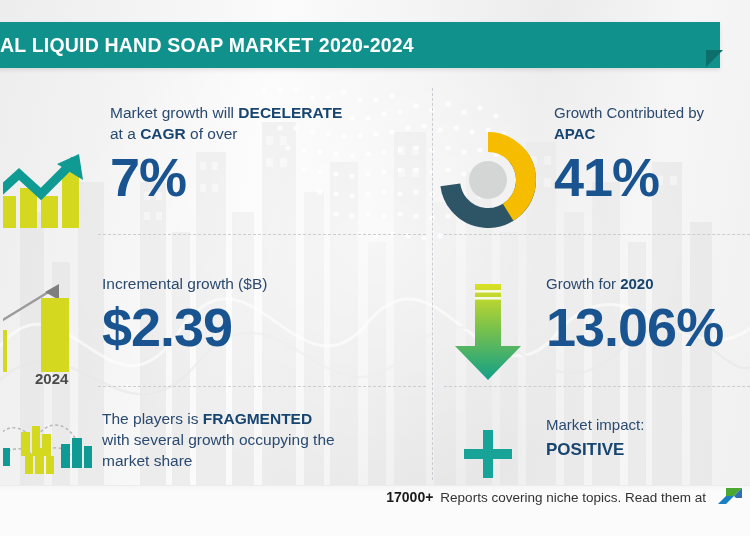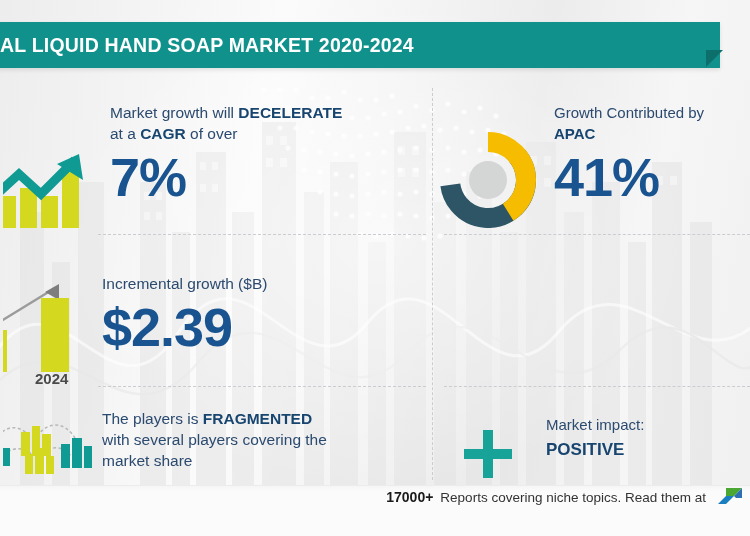--- a/index.html
+++ b/index.html
@@ -458,21 +458,21 @@
               <rect x="39" y="24" width="9" height="22"></rect>
               <rect x="22" y="44" width="8" height="20"></rect>
               <rect x="32" y="38" width="9" height="26"></rect>
               <rect x="43" y="46" width="8" height="18"></rect>
             </g>
           </svg>
         </div>
         <div class="text-cell">
           <div class="label">
             <span>The players is </span><b>FRAGMENTED</b><br>
-            <span>with several players covering the</span><br>
+            <span>with several growth occupying the</span><br>
             <span>market share</span>
           </div>
         </div>
       </div>
     </div>
 
     <div class="col col-right">
 
       <div class="row row-1">
         <div class="icon-cell icon-right">
@@ -484,20 +484,42 @@
         </div>
         <div class="text-cell">
           <div class="label label-right nowrap-clip">
             <span>Growth Contributed by</span><br>
             <b>APAC</b>
           </div>
           <div class="bignum nowrap-clip">41%</div>
         </div>
       </div>
 
+      <div class="row row-2">
+        <div class="icon-cell icon-right">
+          <svg width="78" height="106" viewBox="0 0 78 106">
+            <defs>
+              <linearGradient id="arrowGrad" x1="0" y1="0" x2="0" y2="1">
+                <stop offset="0%" stop-color="#dbe024"></stop>
+                <stop offset="45%" stop-color="#7cc24a"></stop>
+                <stop offset="100%" stop-color="#11a088"></stop>
+              </linearGradient>
+            </defs>
+            <path d="M26,6 L52,6 L52,68 L72,68 L39,102 L6,68 L26,68 Z" fill="url(#arrowGrad)"></path>
+            <rect x="26" y="12" width="26" height="2.6" fill="#ffffff" opacity=".85"></rect>
+            <rect x="26" y="19" width="26" height="2.6" fill="#ffffff" opacity=".85"></rect>
+          </svg>
+        </div>
+        <div class="text-cell">
+          <div class="label label-right nowrap-clip">
+            <span>Growth for </span><b>2020</b>
+          </div>
+          <div class="bignum nowrap-clip">13.06%</div>
+        </div>
+      </div>
 
       <div class="row row-3">
         <div class="icon-cell icon-right">
           <svg width="60" height="60" viewBox="0 0 60 60">
             <rect x="25" y="6" width="10" height="48" fill="#17a398"></rect>
             <rect x="6" y="25" width="48" height="10" fill="#17a398"></rect>
           </svg>
         </div>
         <div class="text-cell">
           <div class="label label-right">Market impact:</div>

